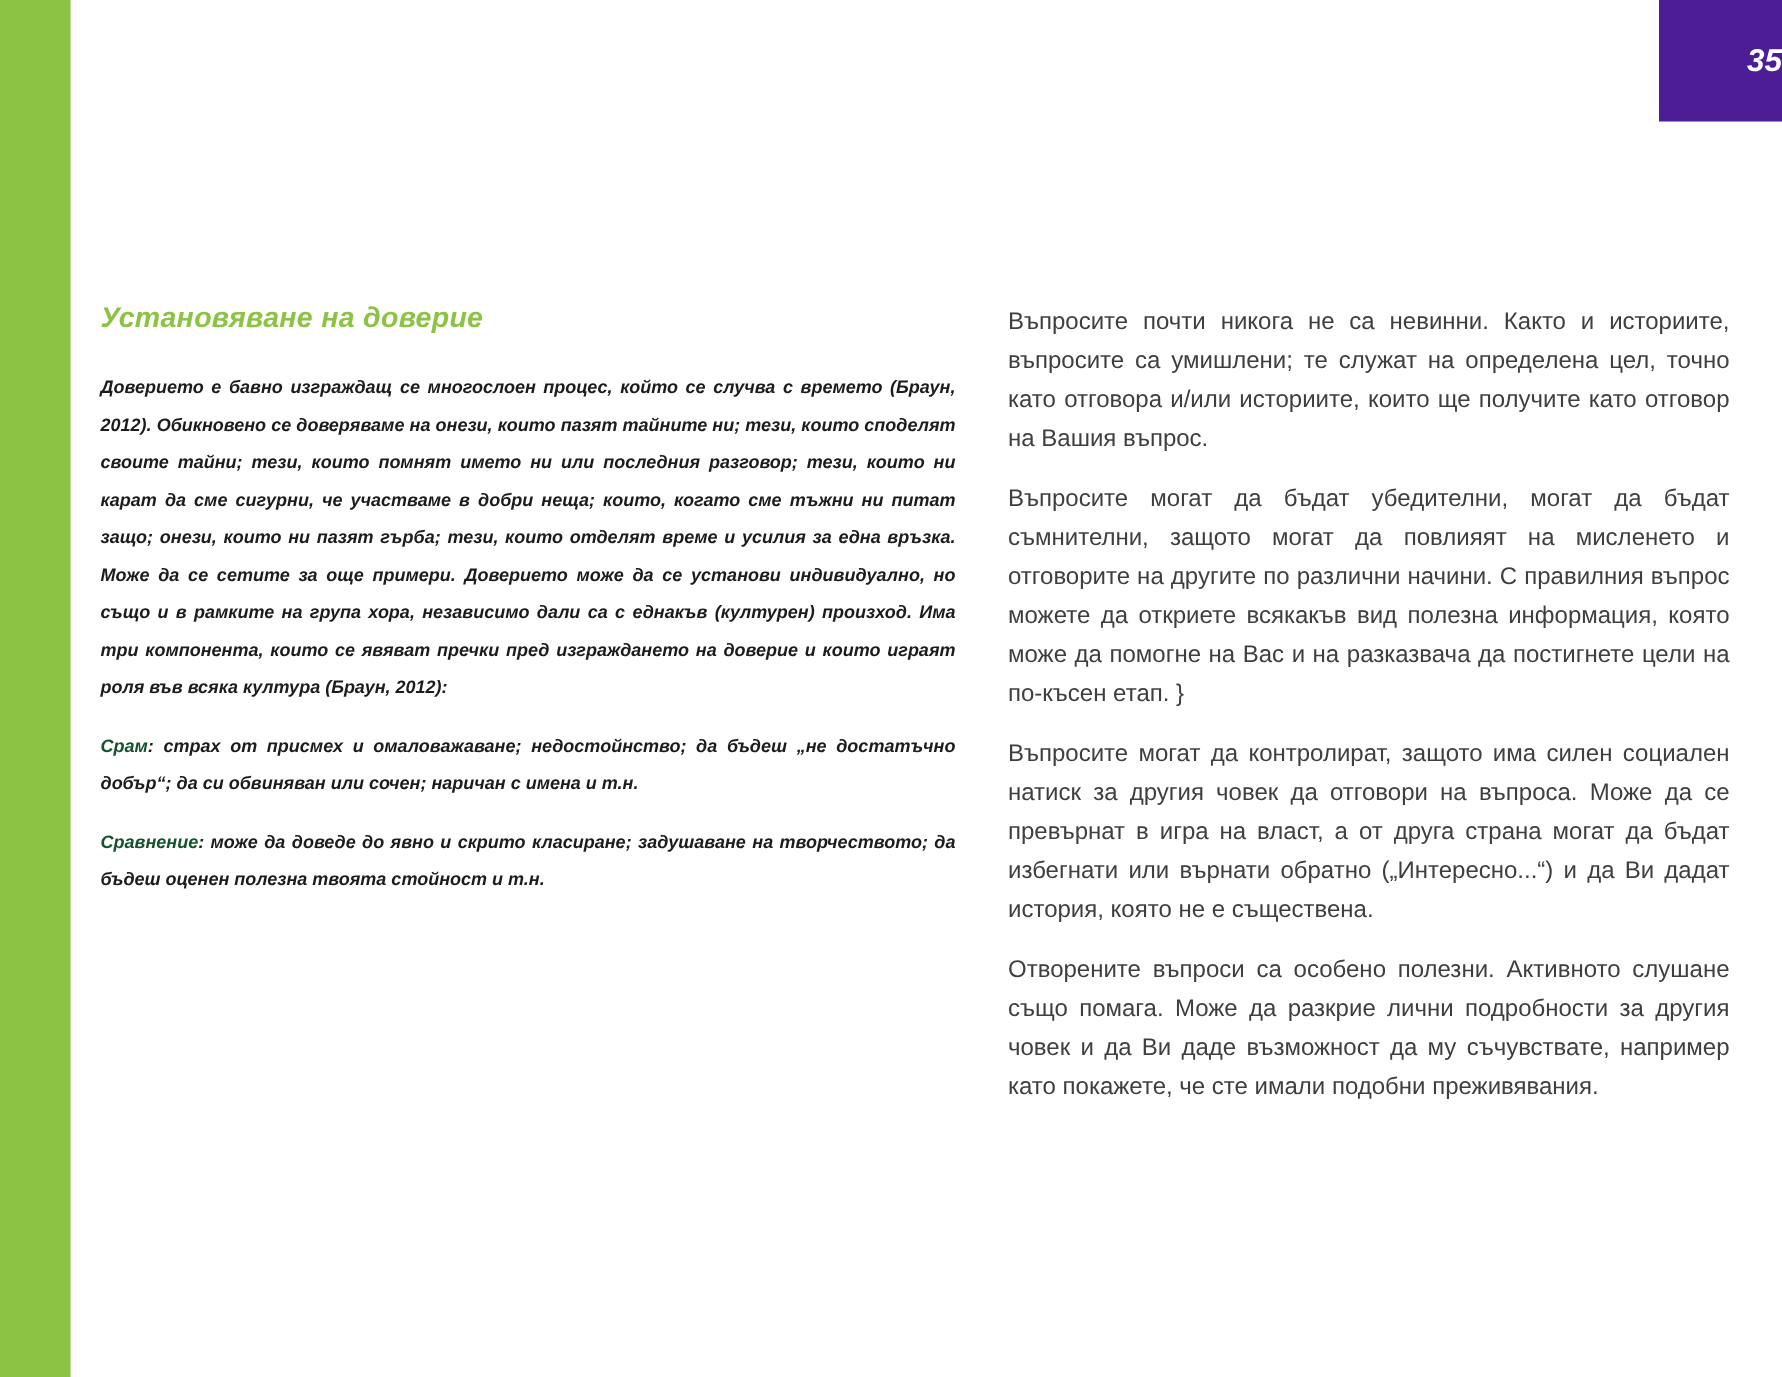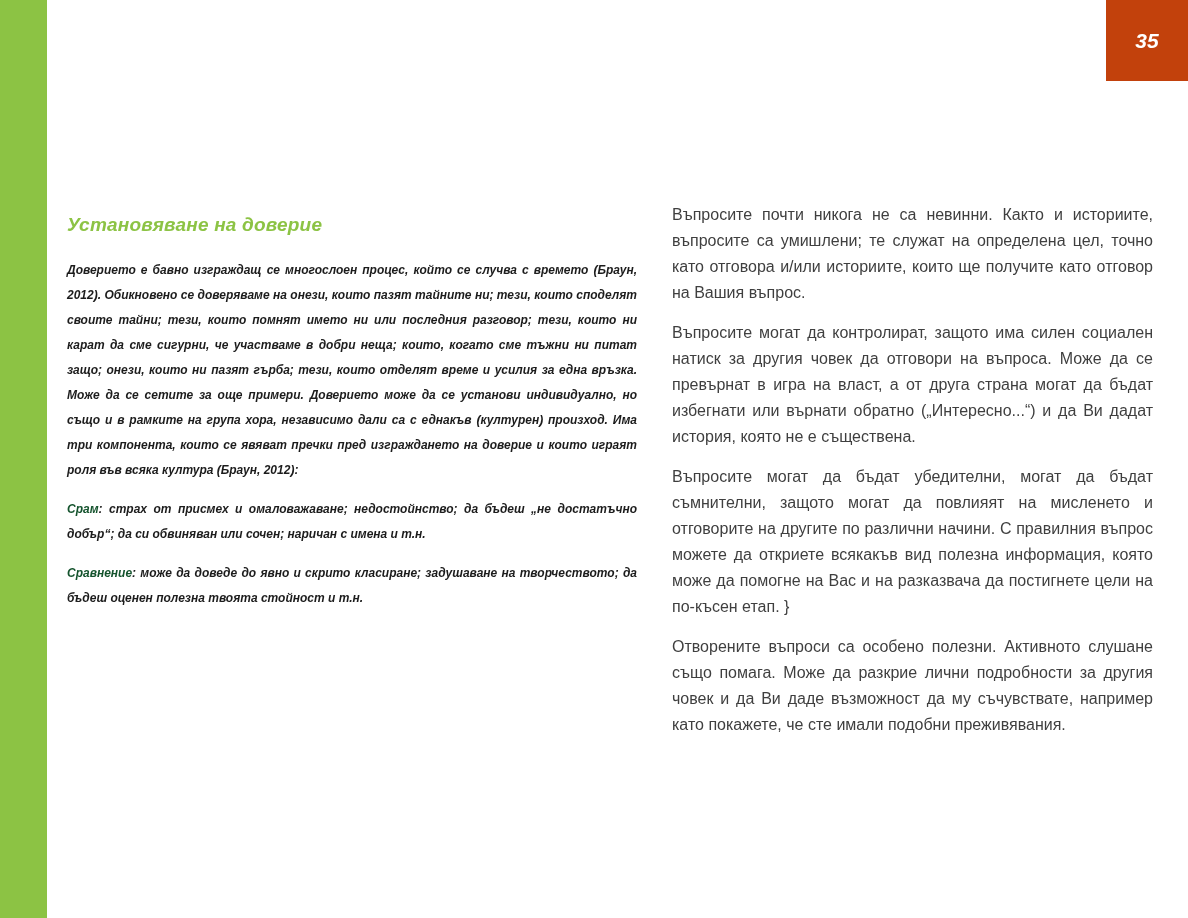--- a/index.html
+++ b/index.html
@@ -14,36 +14,36 @@
   .accent-bar {
     position: absolute;
     left: 0; top: 0;
     width: 47px; height: 918px;
     background: #8CC344;
   }
   .page-badge {
     position: absolute;
     left: 1106px; top: 0;
     width: 82px; height: 81px;
-    background: #c2410c;
+    background: #4c1d95;
     display: flex;
     align-items: center;
-    justify-content: center;
+    justify-content: flex-end;
   }
   .page-badge span {
     color: #ffffff;
     font-weight: bold;
     font-style: italic;
     font-size: 21px;
   }
   .col { position: absolute; top: 202px; }
   .col-left  { left: 67px;  width: 570px; }
   .col-right { left: 672px; width: 481px; }
   h2.heading {
-    margin: 12px 0 22px 0;
+    margin: 0 0 22px 0;
     font-size: 19px;
     font-weight: bold;
     font-style: italic;
     color: #8CC344;
     letter-spacing: 0.2px;
   }
   .col-left p {
     margin: 0 0 14px 0;
     font-size: 12px;
     line-height: 25px;
@@ -75,16 +75,16 @@
 
 <div class="col col-left">
   <h2 class="heading">Установяване на доверие</h2>
   <p>Доверието е бавно изграждащ се многослоен процес, който се случва с времето (Браун, 2012). Обикновено се доверяваме на онези, които пазят тайните ни; тези, които споделят своите тайни; тези, които помнят името ни или последния разговор; тези, които ни карат да сме сигурни, че участваме в добри неща; които, когато сме тъжни ни питат защо; онези, които ни пазят гърба; тези, които отделят време и усилия за една връзка. Може да се сетите за още примери. Доверието може да се установи индивидуално, но също и в рамките на група хора, независимо дали са с еднакъв (културен) произход. Има три компонента, които се явяват пречки пред изграждането на доверие и които играят роля във всяка култура (Браун, 2012):</p>
   <p><span class="term">Срам</span><span>: страх от присмех и омаловажаване; недостойнство; да бъдеш „не достатъчно добър“; да си обвиняван или сочен; наричан с имена и т.н.</span></p>
   <p><span class="term">Сравнение</span><span>: може да доведе до явно и скрито класиране; задушаване на творчеството; да бъдеш оценен полезна твоята стойност и т.н.</span></p>
 </div>
 
 <div class="col col-right">
   <p>Въпросите почти никога не са невинни. Както и историите, въпросите са умишлени; те служат на определена цел, точно като отговора и/или историите, които ще получите като отговор на Вашия въпрос.</p>
+  <p>Въпросите могат да бъдат убедителни, могат да бъдат съмнителни, защото могат да повлияят на мисленето и отговорите на другите по различни начини. С правилния въпрос можете да откриете всякакъв вид полезна информация, която може да помогне на Вас и на разказвача да постигнете цели на по-късен етап. }</p>
   <p>Въпросите могат да контролират, защото има силен социален натиск за другия човек да отговори на въпроса. Може да се превърнат в игра на власт, а от друга страна могат да бъдат избегнати или върнати обратно („Интересно...“) и да Ви дадат история, която не е съществена.</p>
-  <p>Въпросите могат да бъдат убедителни, могат да бъдат съмнителни, защото могат да повлияят на мисленето и отговорите на другите по различни начини. С правилния въпрос можете да откриете всякакъв вид полезна информация, която може да помогне на Вас и на разказвача да постигнете цели на по-късен етап. }</p>
   <p>Отворените въпроси са особено полезни. Активното слушане също помага. Може да разкрие лични подробности за другия човек и да Ви даде възможност да му съчувствате, например като покажете, че сте имали подобни преживявания.</p>
 </div>
 
 </body></html>

